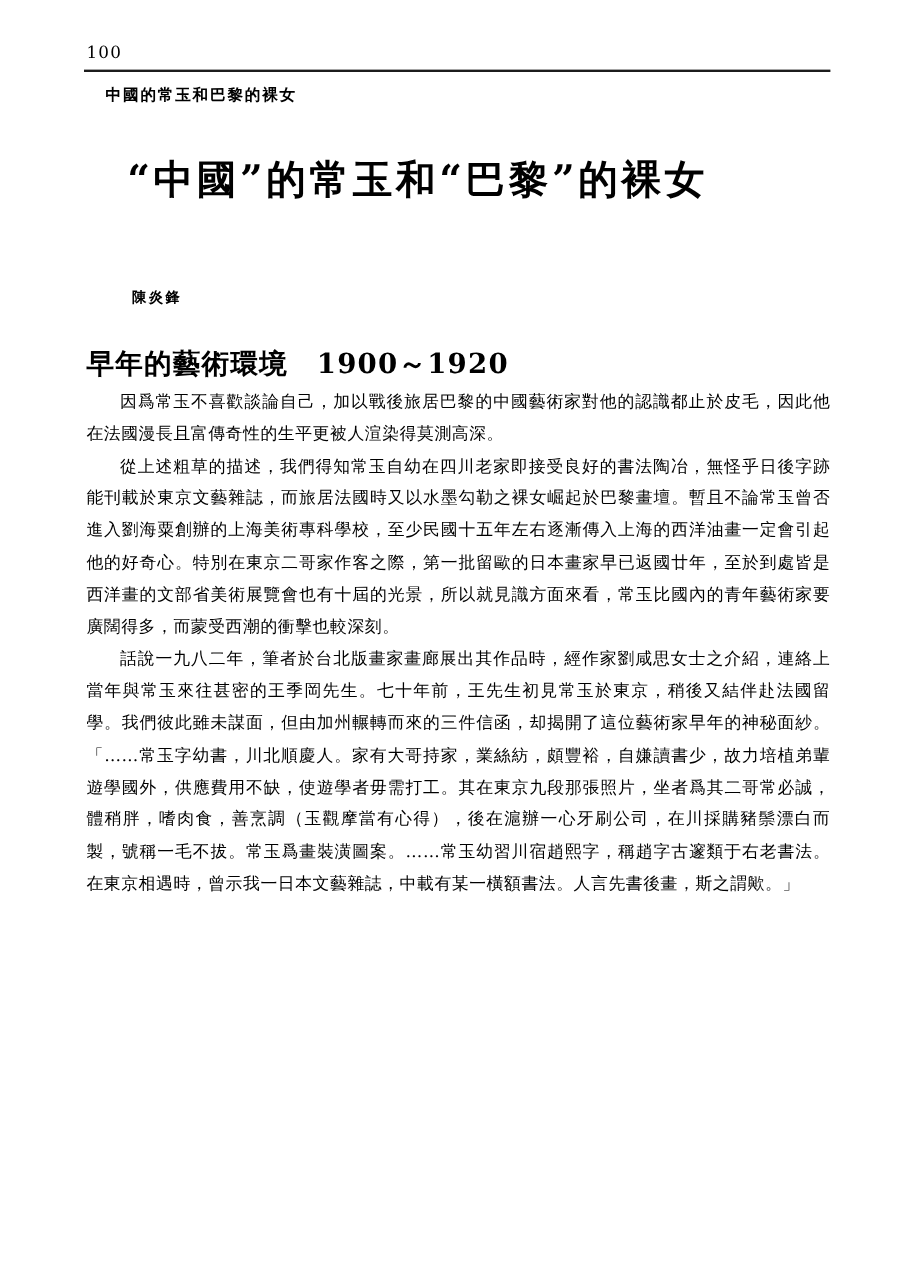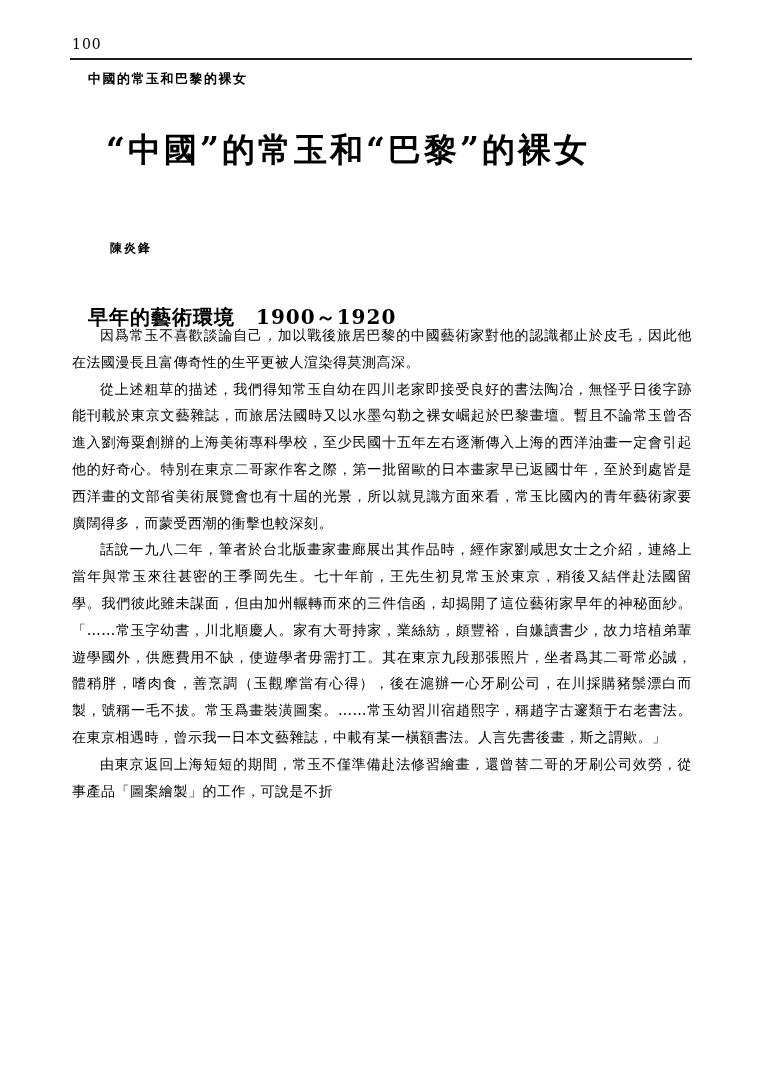--- a/index.html
+++ b/index.html
@@ -56,22 +56,22 @@
     top: 196px;
     font-size: 12px;
     font-weight: bold;
     letter-spacing: 2px;
     margin-top: 44px;
   }
   .section-heading {
     position: absolute;
     left: 72px;
     top: 288px;
-    margin: 16px;
-    font-size: 20px;
+    margin: 0;
+    font-size: 23px;
     font-weight: bold;
     letter-spacing: 1px;
   }
   .body-text {
     position: absolute;
     left: 72px;
     top: 322px;
     width: 620px;
     font-size: 14px;
     line-height: 26.8px;
@@ -98,16 +98,15 @@
   <h1 class="article-title">“中國”的常玉和“巴黎”的裸女</h1>
 
   <div class="article-author">陳炎鋒</div>
 
   <h2 class="section-heading">早年的藝術環境　1900～1920</h2>
 
   <div class="body-text">
     <p>因爲常玉不喜歡談論自己，加以戰後旅居巴黎的中國藝術家對他的認識都止於皮毛，因此他在法國漫長且富傳奇性的生平更被人渲染得莫測高深。</p>
     <p>從上述粗草的描述，我們得知常玉自幼在四川老家即接受良好的書法陶冶，無怪乎日後字跡能刊載於東京文藝雜誌，而旅居法國時又以水墨勾勒之裸女崛起於巴黎畫壇。暫且不論常玉曾否進入劉海粟創辦的上海美術專科學校，至少民國十五年左右逐漸傳入上海的西洋油畫一定會引起他的好奇心。特別在東京二哥家作客之際，第一批留歐的日本畫家早已返國廿年，至於到處皆是西洋畫的文部省美術展覽會也有十屆的光景，所以就見識方面來看，常玉比國內的青年藝術家要廣闊得多，而蒙受西潮的衝擊也較深刻。</p>
     <p>話說一九八二年，筆者於台北版畫家畫廊展出其作品時，經作家劉咸思女士之介紹，連絡上當年與常玉來往甚密的王季岡先生。七十年前，王先生初見常玉於東京，稍後又結伴赴法國留學。我們彼此雖未謀面，但由加州輾轉而來的三件信函，却揭開了這位藝術家早年的神秘面紗。「……常玉字幼書，川北順慶人。家有大哥持家，業絲紡，頗豐裕，自嫌讀書少，故力培植弟輩遊學國外，供應費用不缺，使遊學者毋需打工。其在東京九段那張照片，坐者爲其二哥常必誠，體稍胖，嗜肉食，善烹調（玉觀摩當有心得），後在滬辦一心牙刷公司，在川採購豬鬃漂白而製，號稱一毛不拔。常玉爲畫裝潢圖案。……常玉幼習川宿趙熙字，稱趙字古邃類于右老書法。在東京相遇時，曾示我一日本文藝雜誌，中載有某一橫額書法。人言先書後畫，斯之謂歟。」</p>
-    <p>由東京返回上海短短的期間，常玉不僅準備赴法修習繪畫，還曾替二哥的牙刷公司效勞，從事產品「圖案繪製」的工作，可說是不折</p>
   </div>
 
 </div>
 
 </body></html>

